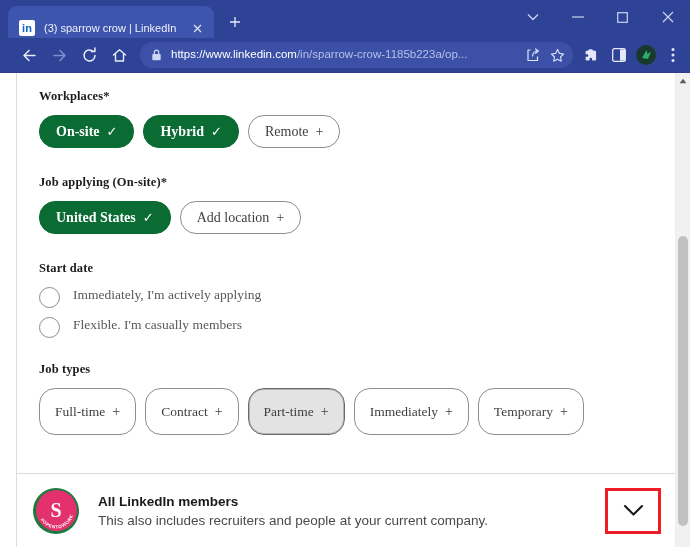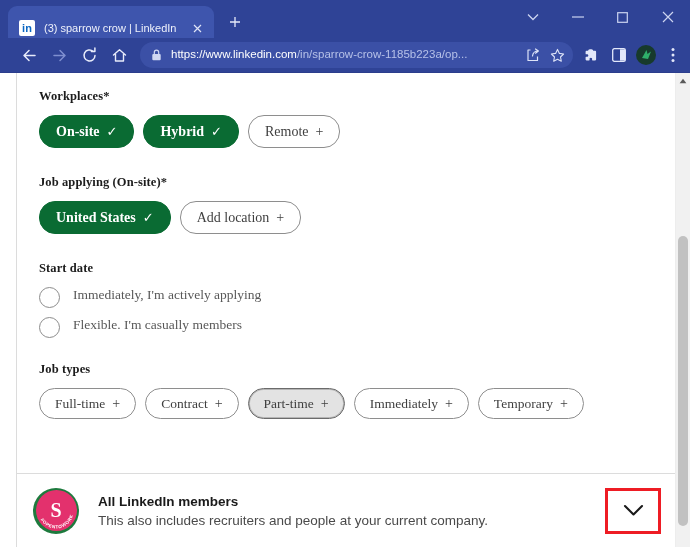--- a/index.html
+++ b/index.html
@@ -171,21 +171,21 @@
     letter-spacing: .1px;
   }
   .pill-row {
     display: flex;
     align-items: center;
     gap: 9px;
     margin-top: 11px;
     flex-wrap: wrap;
   }
   .pill {
-    height: 31px;
+    height: 47px;
     border-radius: 16px;
     display: inline-flex;
     align-items: center;
     padding: 0 15px;
     font-size: 13.5px;
     white-space: nowrap;
     border: 1px solid #8e8e8e;
     background: #ffffff;
     color: #3f3f3f;
   }

